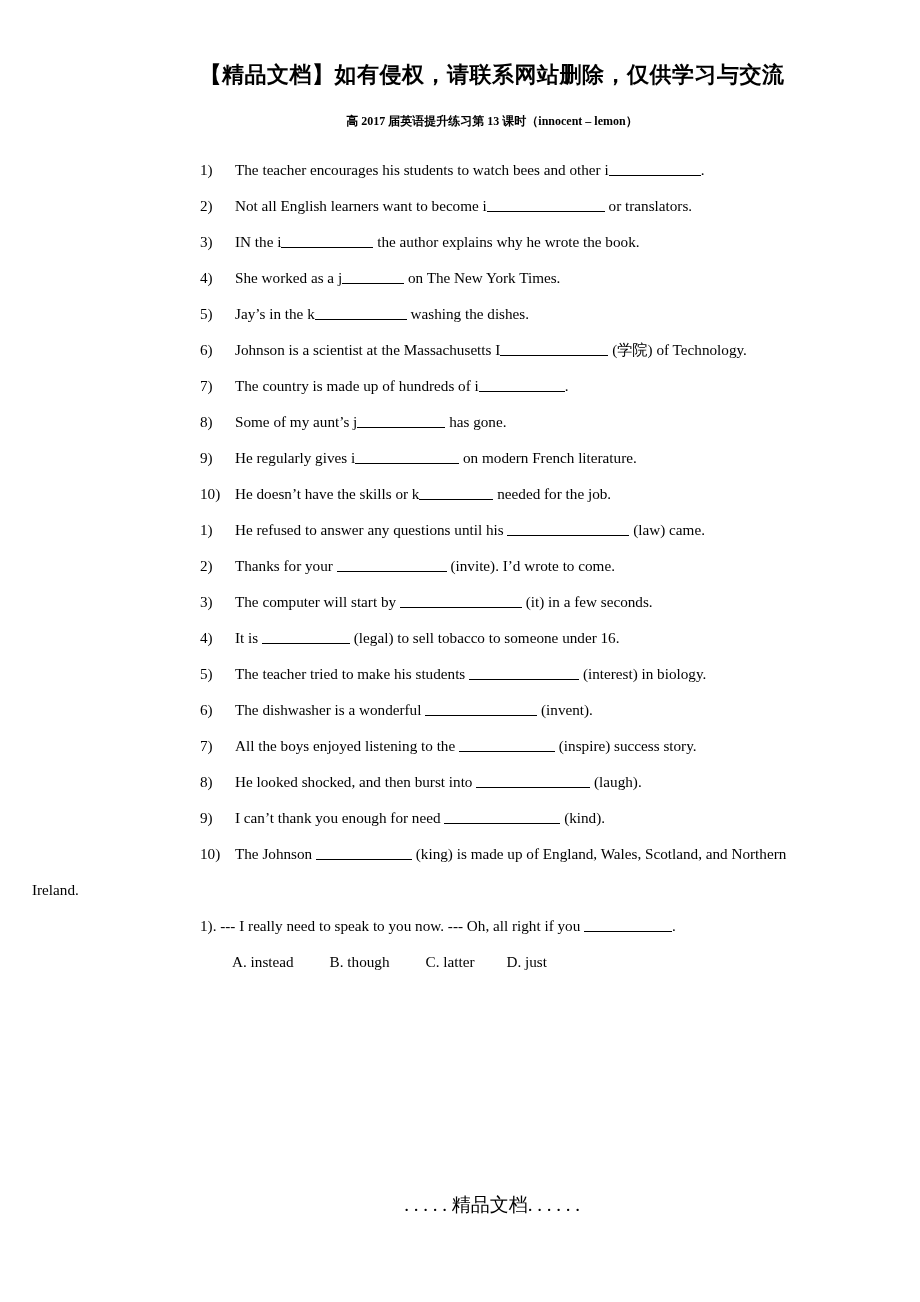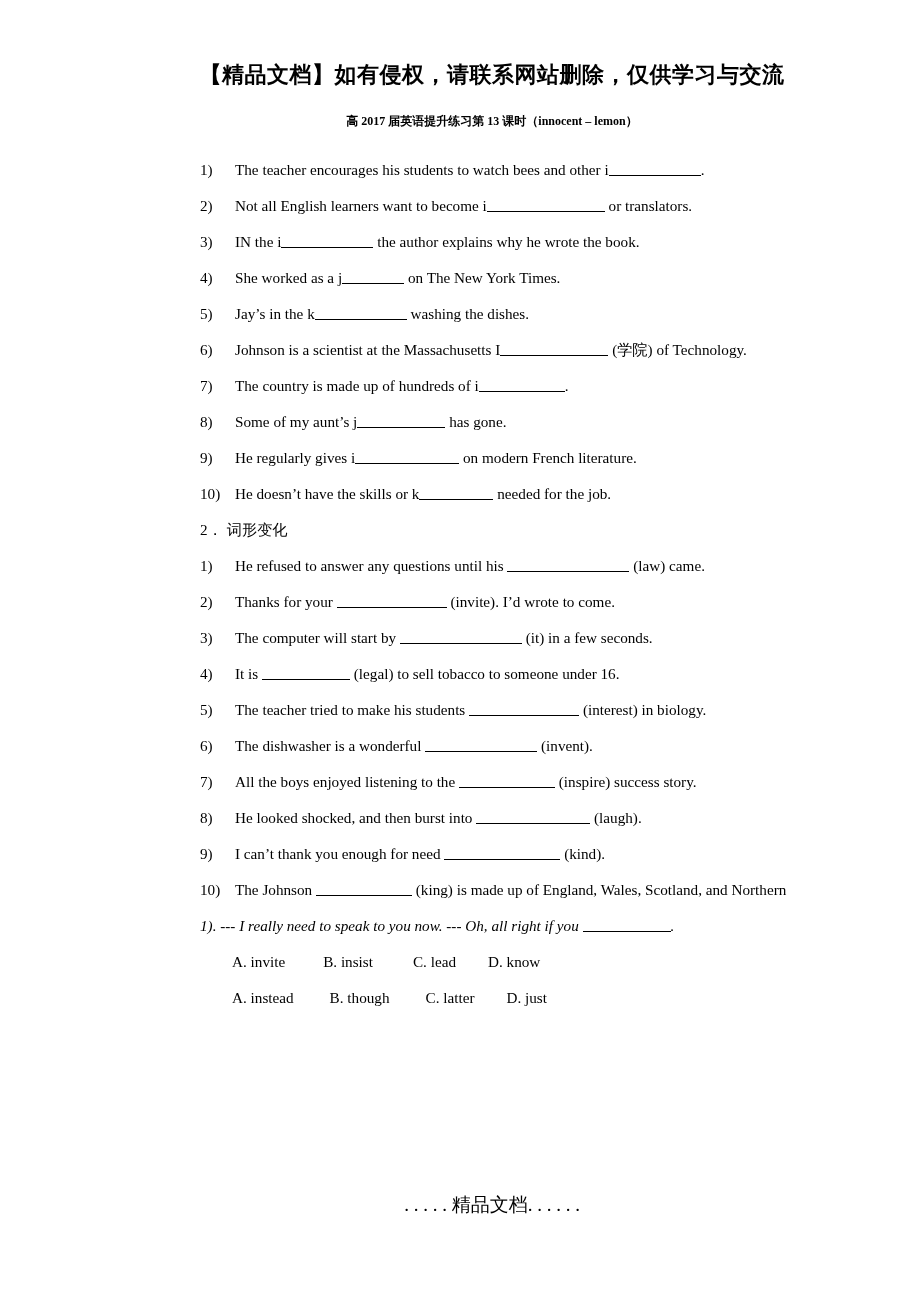--- a/index.html
+++ b/index.html
@@ -99,21 +99,20 @@
     height: 36px;
     line-height: 36px;
     margin-left: -138px;
     padding-left: 0;
     white-space: nowrap;
   }
 
   
   .qitem.tight {
     padding-left: 30px;
-    font-style: italic;
   }
   .qitem.tight .qnum {
     position: static;
     width: auto;
     display: inline;
   }
 
   .choices {
     display: block;
     height: 36px;
@@ -159,31 +158,30 @@
       <div class="qitem"><span class="qnum">1)</span><span class="qtext">The teacher encourages his students to watch bees and other i</span><span class="blank" style="width: 92px;"></span><span class="qtext">.</span></div>
       <div class="qitem"><span class="qnum">2)</span><span class="qtext">Not all English learners want to become i</span><span class="blank" style="width: 118px;"></span><span class="qtext"> or translators.</span></div>
       <div class="qitem"><span class="qnum">3)</span><span class="qtext">IN the i</span><span class="blank" style="width: 92px;"></span><span class="qtext"> the author explains why he wrote    the book.</span></div>
       <div class="qitem"><span class="qnum">4)</span><span class="qtext">She worked as a j</span><span class="blank" style="width: 62px;"></span><span class="qtext"> on The New York Times.</span></div>
       <div class="qitem"><span class="qnum">5)</span><span class="qtext">Jay’s in the k</span><span class="blank" style="width: 92px;"></span><span class="qtext"> washing the dishes.</span></div>
       <div class="qitem"><span class="qnum">6)</span><span class="qtext">Johnson is a scientist at the Massachusetts I</span><span class="blank" style="width: 108px;"></span><span class="qtext"> (学院) of Technology.</span></div>
       <div class="qitem"><span class="qnum">7)</span><span class="qtext">The country is made up of hundreds of i</span><span class="blank" style="width: 86px;"></span><span class="qtext">.</span></div>
       <div class="qitem"><span class="qnum">8)</span><span class="qtext">Some of my aunt’s j</span><span class="blank" style="width: 88px;"></span><span class="qtext"> has gone.</span></div>
       <div class="qitem"><span class="qnum">9)</span><span class="qtext">He regularly gives i</span><span class="blank" style="width: 104px;"></span><span class="qtext"> on modern French literature.</span></div>
       <div class="qitem"><span class="qnum">10)</span><span class="qtext">He doesn’t have the skills or k</span><span class="blank" style="width: 74px;"></span><span class="qtext"> needed for the job.</span></div>
-      <div class="sec-head"><span class="sec-num">2．</span><span class="sec-label">词形变化</span></div>
       <div class="qitem"><span class="qnum">1)</span><span class="qtext">He refused to answer any questions until his </span><span class="blank" style="width: 122px;"></span><span class="qtext"> (law) came.</span></div>
       <div class="qitem"><span class="qnum">2)</span><span class="qtext">Thanks for your </span><span class="blank" style="width: 110px;"></span><span class="qtext"> (invite). I’d wrote to come.</span></div>
       <div class="qitem"><span class="qnum">3)</span><span class="qtext">The computer will start by </span><span class="blank" style="width: 122px;"></span><span class="qtext"> (it) in a few seconds.</span></div>
       <div class="qitem"><span class="qnum">4)</span><span class="qtext">It is </span><span class="blank" style="width: 88px;"></span><span class="qtext"> (legal) to sell tobacco to someone under 16.</span></div>
       <div class="qitem"><span class="qnum">5)</span><span class="qtext">The teacher tried to make his students </span><span class="blank" style="width: 110px;"></span><span class="qtext"> (interest) in biology.</span></div>
       <div class="qitem"><span class="qnum">6)</span><span class="qtext">The dishwasher is a wonderful </span><span class="blank" style="width: 112px;"></span><span class="qtext"> (invent).</span></div>
       <div class="qitem"><span class="qnum">7)</span><span class="qtext">All the boys enjoyed listening to the </span><span class="blank" style="width: 96px;"></span><span class="qtext"> (inspire) success story.</span></div>
       <div class="qitem"><span class="qnum">8)</span><span class="qtext">He looked shocked, and then burst into </span><span class="blank" style="width: 114px;"></span><span class="qtext"> (laugh).</span></div>
       <div class="qitem"><span class="qnum">9)</span><span class="qtext">I can’t thank you enough for need </span><span class="blank" style="width: 116px;"></span><span class="qtext"> (kind).</span></div>
       <div class="qitem"><span class="qnum">10)</span><span class="qtext">The Johnson </span><span class="blank" style="width: 96px;"></span><span class="qtext"> (king) is made up of England, Wales, Scotland, and Northern</span></div>
+      <div class="wrapline">Ireland.</div>
       <div class="qitem tight"><span class="qnum">1).</span><span class="qtext"> --- I really need to speak to you now.     --- Oh, all right if you </span><span class="blank" style="width: 88px;"></span><span class="qtext">.</span></div>
-      <div class="choices"><span class="choice">A. invite</span><span class="gapsp" style="width: 38px;"></span><span class="choice">B. insist</span><span class="gapsp" style="width: 40px;"></span><span class="choice">C. lead</span><span class="gapsp" style="width: 32px;"></span><span class="choice">D. know</span></div>
       <div class="choices"><span class="choice">A. instead</span><span class="gapsp" style="width: 36px;"></span><span class="choice">B. though</span><span class="gapsp" style="width: 36px;"></span><span class="choice">C. latter</span><span class="gapsp" style="width: 32px;"></span><span class="choice">D. just</span></div>
     </div>
 
   <div class="doc-footer">. . . . . 精品文档. . . . . .</div>
 
 </div>
 
 </body></html>

